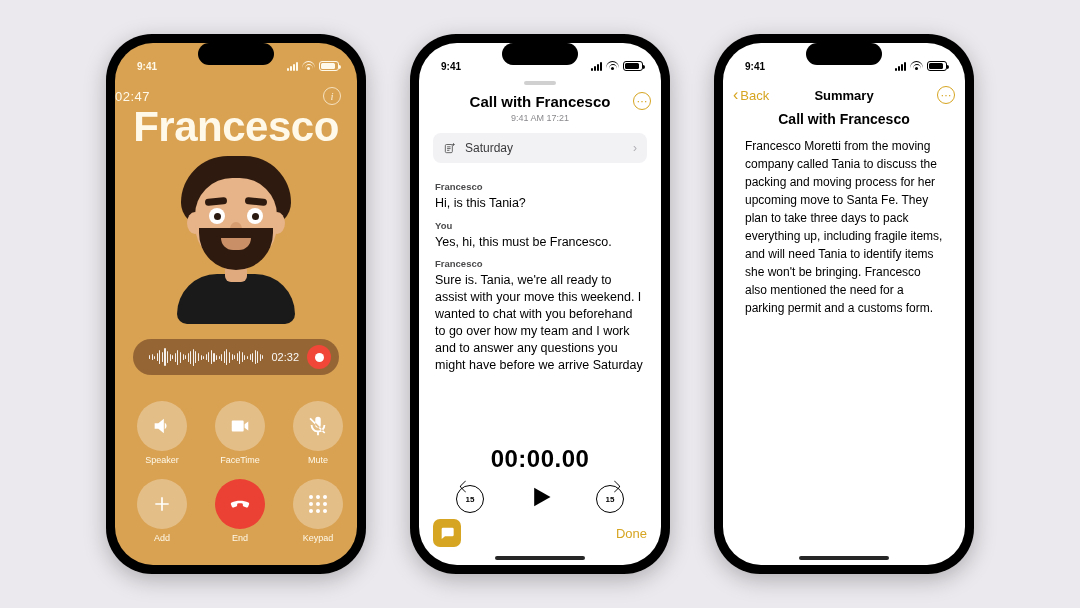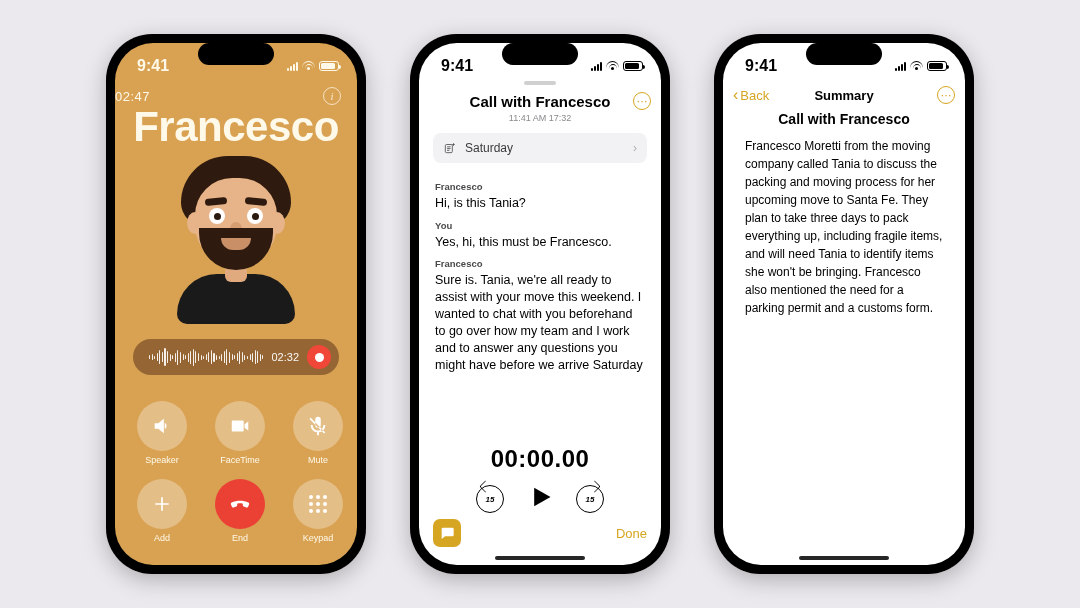--- a/index.html
+++ b/index.html
@@ -36,21 +36,21 @@
     top: 9px; left: 50%;
     transform: translateX(-50%);
     width: 76px; height: 22px;
     background: #000;
     border-radius: 16px;
     z-index: 50;
   }
   .status-bar {
     display: flex; justify-content: space-between; align-items: center;
     padding: 10px 18px 0 22px;
-    font-size: 16px; font-weight: 600;
+    font-size: 10px; font-weight: 600;
     height: 36px;
     position: relative;
     z-index: 40;
   }
   .status-icons { display: flex; align-items: center; gap: 4px; }
   .signal-bars { display: inline-flex; align-items: flex-end; gap: 1px; height: 9px; }
   .signal-bars i { width: 2px; background: currentColor; border-radius: 1px; }
   .signal-bars i:nth-child(1){height:3px} .signal-bars i:nth-child(2){height:5px}
   .signal-bars i:nth-child(3){height:7px} .signal-bars i:nth-child(4){height:9px}
   .wifi { width: 13px; height: 10px; position: relative; }
@@ -144,21 +144,21 @@
   .sparkle-icon{ width:14px; height:14px; }
 
   .transcript { padding: 10px 16px 0; font-size:12.5px; line-height:1.35; flex:1; overflow:hidden; }
   .turn-speaker { font-size:9.5px; font-weight:600; color:#4a4a4c; margin-top:8px; }
   .turn-text { margin-top:1px; color:#000; }
   .fade-bottom { position:relative; }
   .fade-bottom::after{ content:""; position:absolute; left:0; right:0; bottom:0; height:24px; background:linear-gradient(transparent,#fff); }
 
   .player { text-align:center; padding:6px 0 4px; }
   .player-time { font-size:24px; font-weight:700; letter-spacing:.5px; }
-  .player-controls { display:flex; align-items:center; justify-content:center; gap:22px; margin-top:10px;font-style:italic; }
+  .player-controls { display:flex; align-items:center; justify-content:center; gap:42px; margin-top:10px; }
   .skip-btn { width:28px; height:28px; border:1.6px solid #000; border-radius:50%; display:flex; align-items:center; justify-content:center; font-size:8px; font-weight:700; position:relative; }
   .skip-btn::before{ content:""; position:absolute; top:-4px; width:8px; height:8px; border:1.6px solid #000; border-bottom:none; border-right:none; border-radius:2px 0 0 0; }
   .skip-back::before{ left:4px; transform:rotate(-45deg); }
   .skip-fwd::before{ right:4px; transform:rotate(45deg) scaleX(-1); }
   .play-btn svg { width:28px; height:28px; }
 
   .bottom-bar { display:flex; align-items:center; justify-content:space-between; padding:0 14px 18px; }
   .msg-btn { width:28px; height:28px; background:#d6a521; border-radius:7px; display:flex; align-items:center; justify-content:center; }
   .msg-btn svg{ fill:#fff; width:16px; height:16px; }
   .done-btn { color:#d6a521; font-size:13px; font-weight:500;margin-left:8px; }
@@ -349,21 +349,21 @@
         <span class="battery">
             <i></i>
           </span>
       </span>
     </div>
     <div class="pull-grip"></div>
     <div class="note-header">
       <div class="note-title">Call with Francesco</div>
       <div class="ellipsis-btn"></div>
     </div>
-    <div class="meta-line">11:41 AM  17:32</div>
+    <div class="meta-line">9:41 AM  17:21</div>
 
     <div class="summarize-row">
       <svg class="sparkle-icon" viewBox="0 0 24 24" stroke="#555" stroke-width="1.5" fill="none">
           <rect x="4" y="6" width="12" height="14" rx="2"></rect>
           <line x1="7" y1="10" x2="13" y2="10"></line>
           <line x1="7" y1="13" x2="13" y2="13"></line>
           <line x1="7" y1="16" x2="11" y2="16"></line>
           <path d="M18 3l1 2 2 1-2 1-1 2-1-2-2-1 2-1z" fill="#555" stroke="none"></path>
         </svg>
       <span>Saturday</span>

